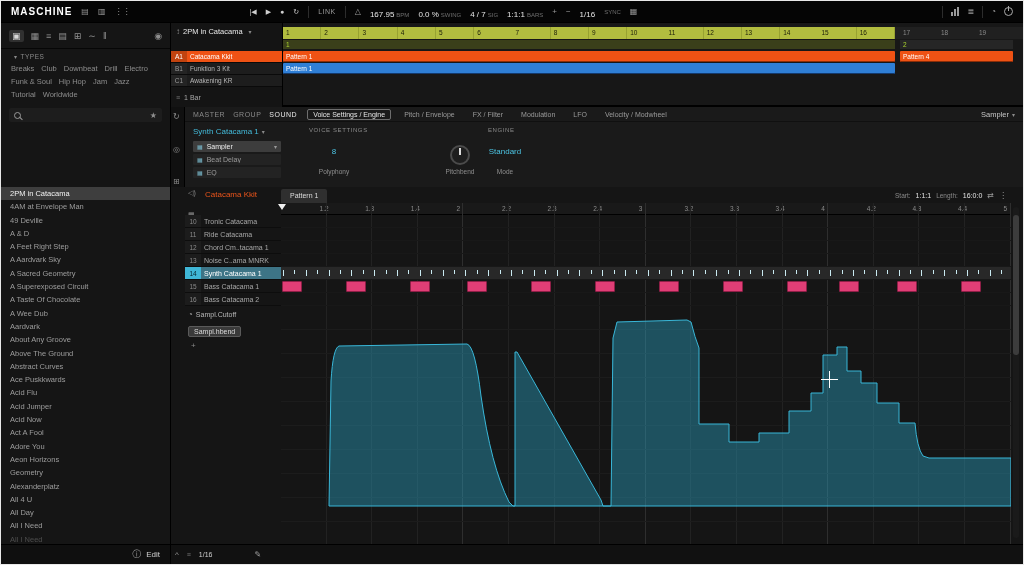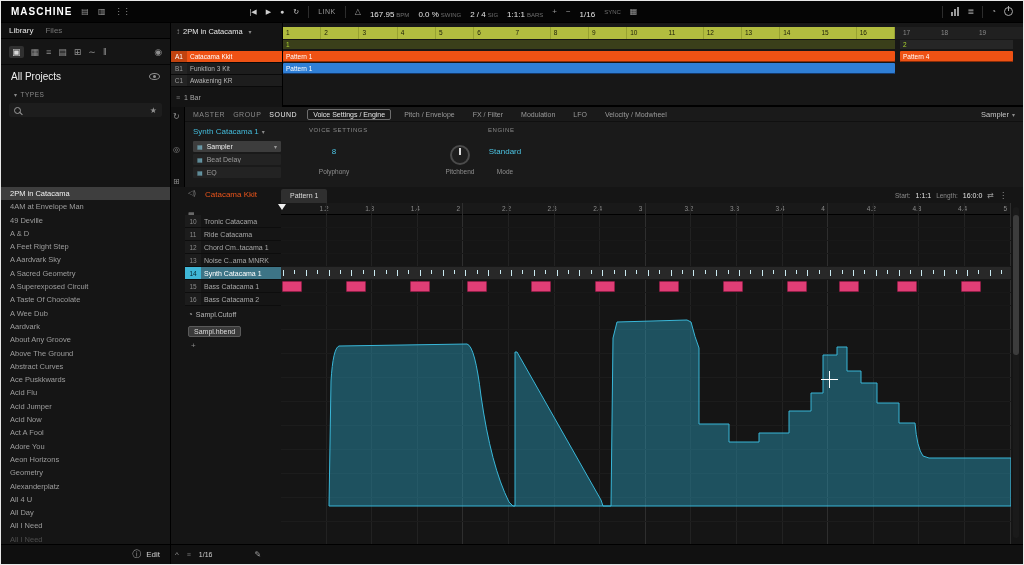--- a/index.html
+++ b/index.html
@@ -168,21 +168,21 @@
       <span class="tbtn">|◀</span>
       <span class="tbtn">▶</span>
       <span class="tbtn">●</span>
       <span class="tbtn">↻</span>
       <span class="sep"></span>
       <span class="linklbl">LINK</span>
       <span class="sep"></span>
       <span class="hicon">△</span>
       <span class="metric"><b>167.95</b><i>BPM</i></span>
       <span class="metric"><b>0.0 %</b><i>SWING</i></span>
-      <span class="metric"><b>2 / 4</b><i>SIG</i></span>
+      <span class="metric"><b>4 / 7</b><i>SIG</i></span>
       <span class="metric"><b>1:1:1</b><i>BARS</i></span>
       <span class="hicon">+</span>
       <span class="hicon">−</span>
       <span class="metric"><b>1/16</b></span>
       <span class="unit">SYNC</span>
       <span class="hicon">▦</span>
     </div>
     <div class="hright">
       <span class="sep"></span>
       <span class="lvlbars">
@@ -191,41 +191,46 @@
           <i></i>
         </span>
       <span class="hicon">≣</span>
       <span class="sep"></span>
       <span class="hicon">◔</span>
       <span class="powericon"></span>
     </div>
   </header>
 
   <aside class="sidebar">
-    <div class="sbtabs">
-      <span class="sbtab on">Library</span>
-      <span class="sbtab">Files</span>
-    </div>
     <div class="sbicons">
       <span class="sbico box">▣</span>
       <span class="sbico">▦</span>
       <span class="sbico">≡</span>
       <span class="sbico">▤</span>
       <span class="sbico">⊞</span>
       <span class="sbico">∼</span>
       <span class="sbico">‖</span>
       <span class="sbico right">◉</span>
     </div>
-    <div class="sbtitle">
-      <span>All Projects</span>
-      <span class="eye"></span>
-    </div>
     <div class="types">
         <span class="chev">▾</span>
         <span>TYPES</span>
+      </div>
+    <div class="tags">
+        <span class="tag">Breaks</span>
+        <span class="tag">Club</span>
+        <span class="tag">Downbeat</span>
+        <span class="tag">Drill</span>
+        <span class="tag">Electro</span>
+        <span class="tag">Funk &amp; Soul</span>
+        <span class="tag">Hip Hop</span>
+        <span class="tag">Jam</span>
+        <span class="tag">Jazz</span>
+        <span class="tag">Tutorial</span>
+        <span class="tag">Worldwide</span>
       </div>
     <div class="search">
       <span class="mag"></span>
       <input class="sinput" style="">
       <span class="star">★</span>
     </div>
     <div class="plist">
         <div class="proj sel">2PM in Catacama</div>
         <div class="proj">4AM at Envelope Man</div>
         <div class="proj">49 Deville</div>

